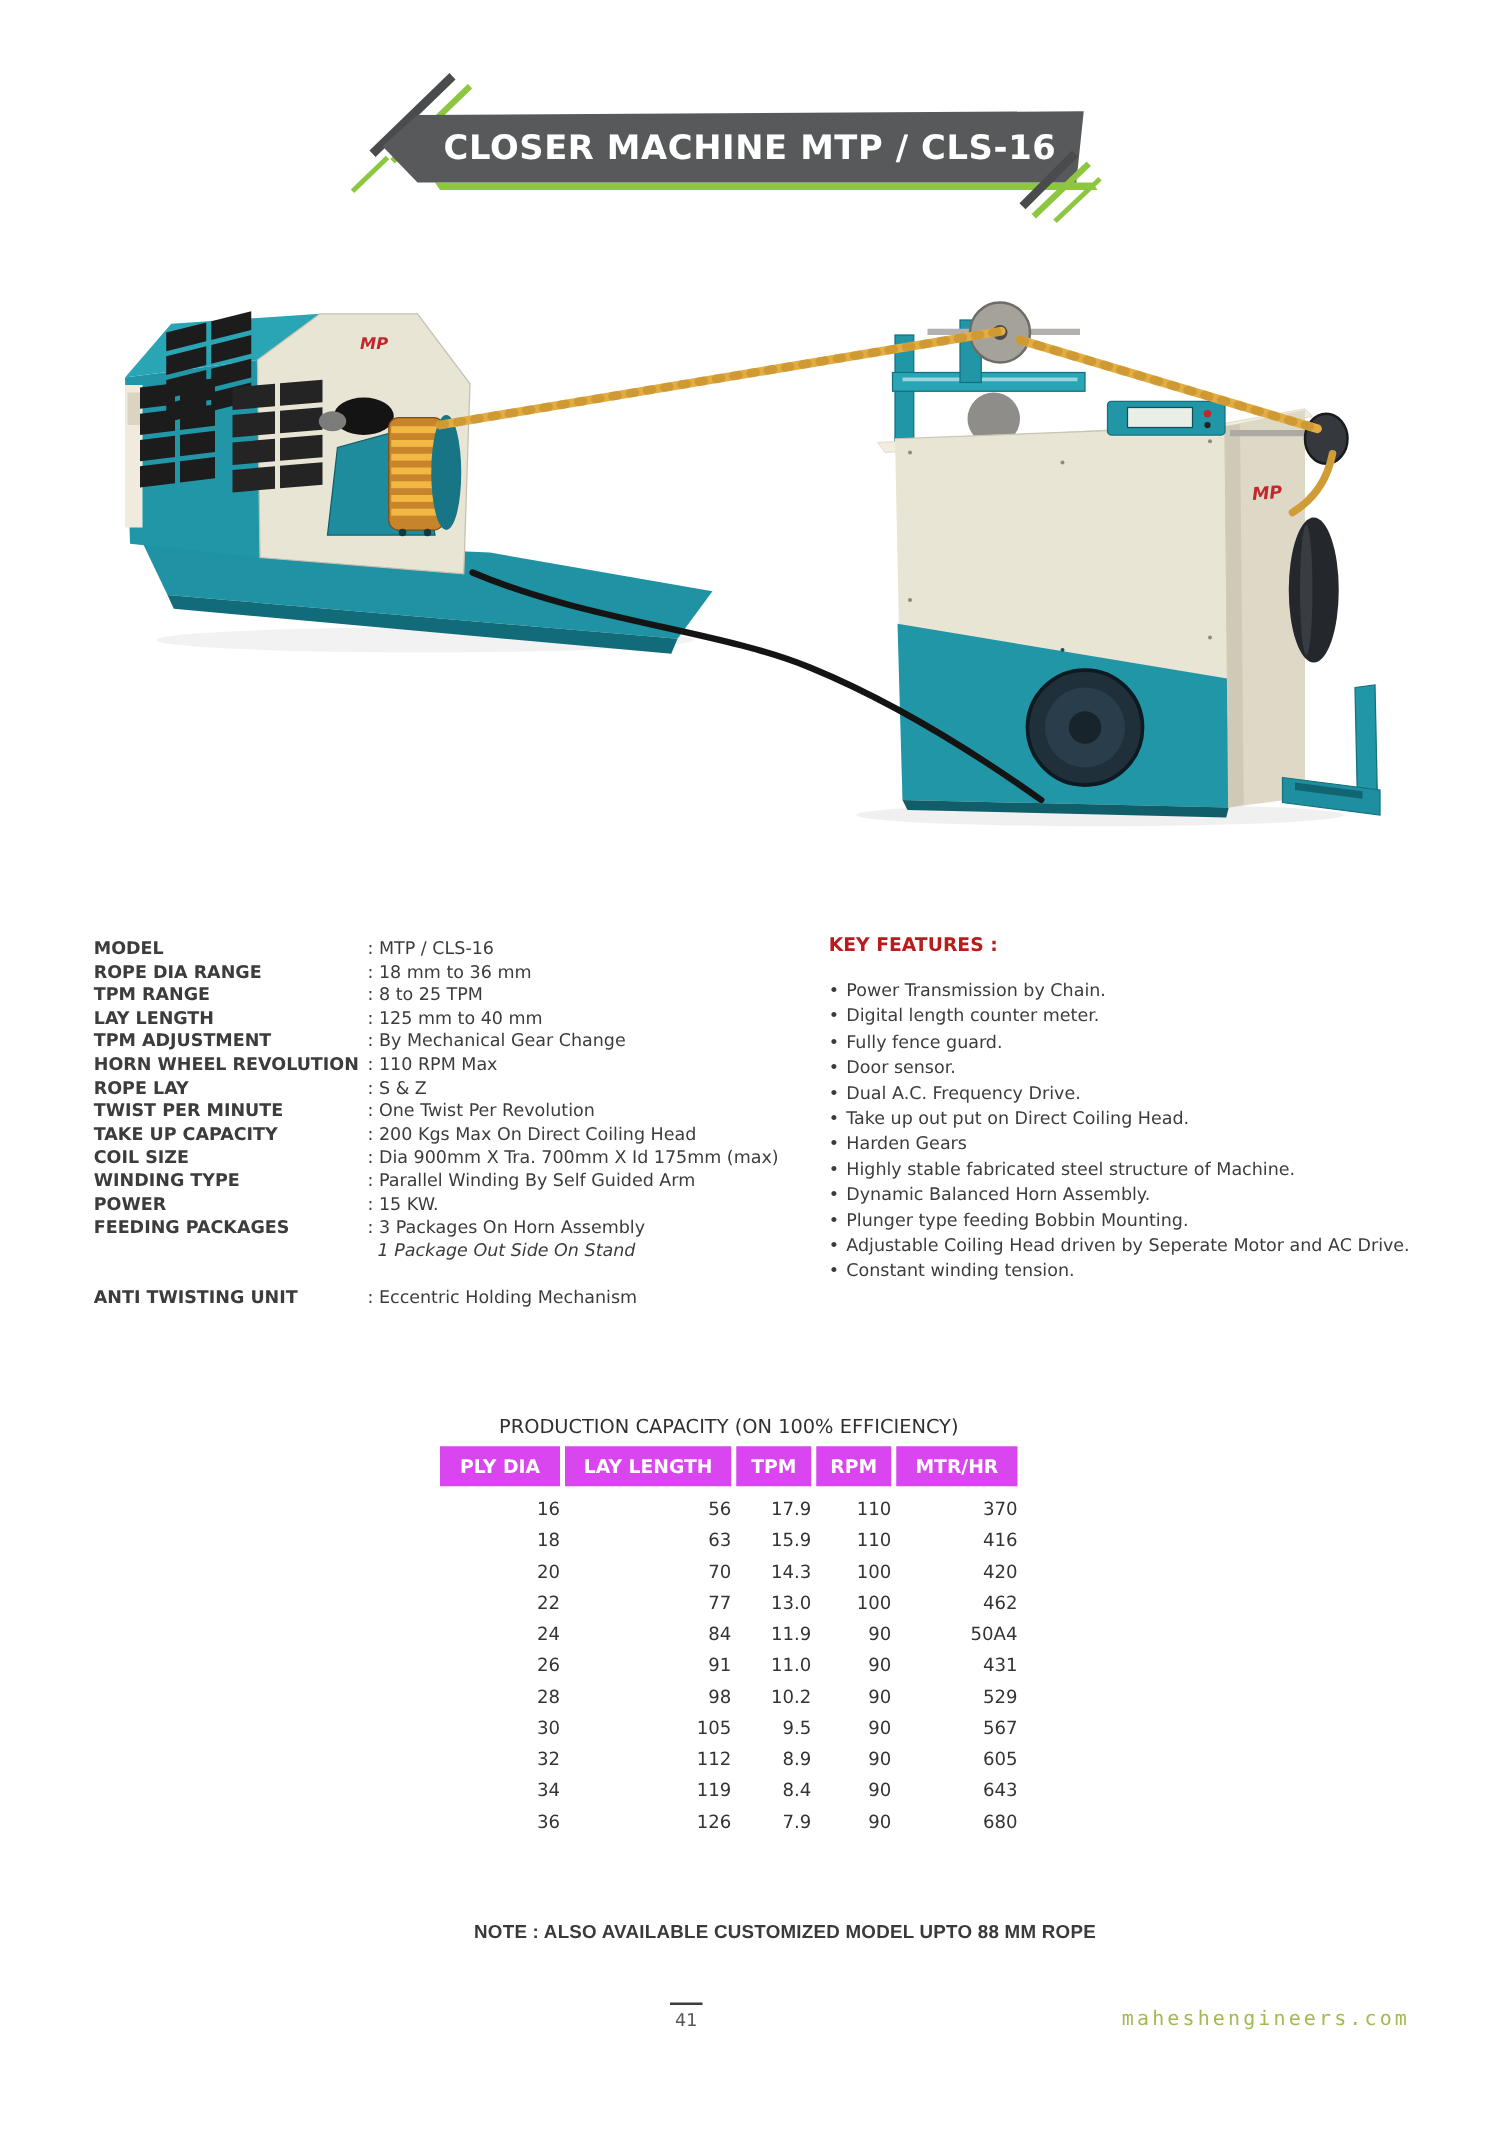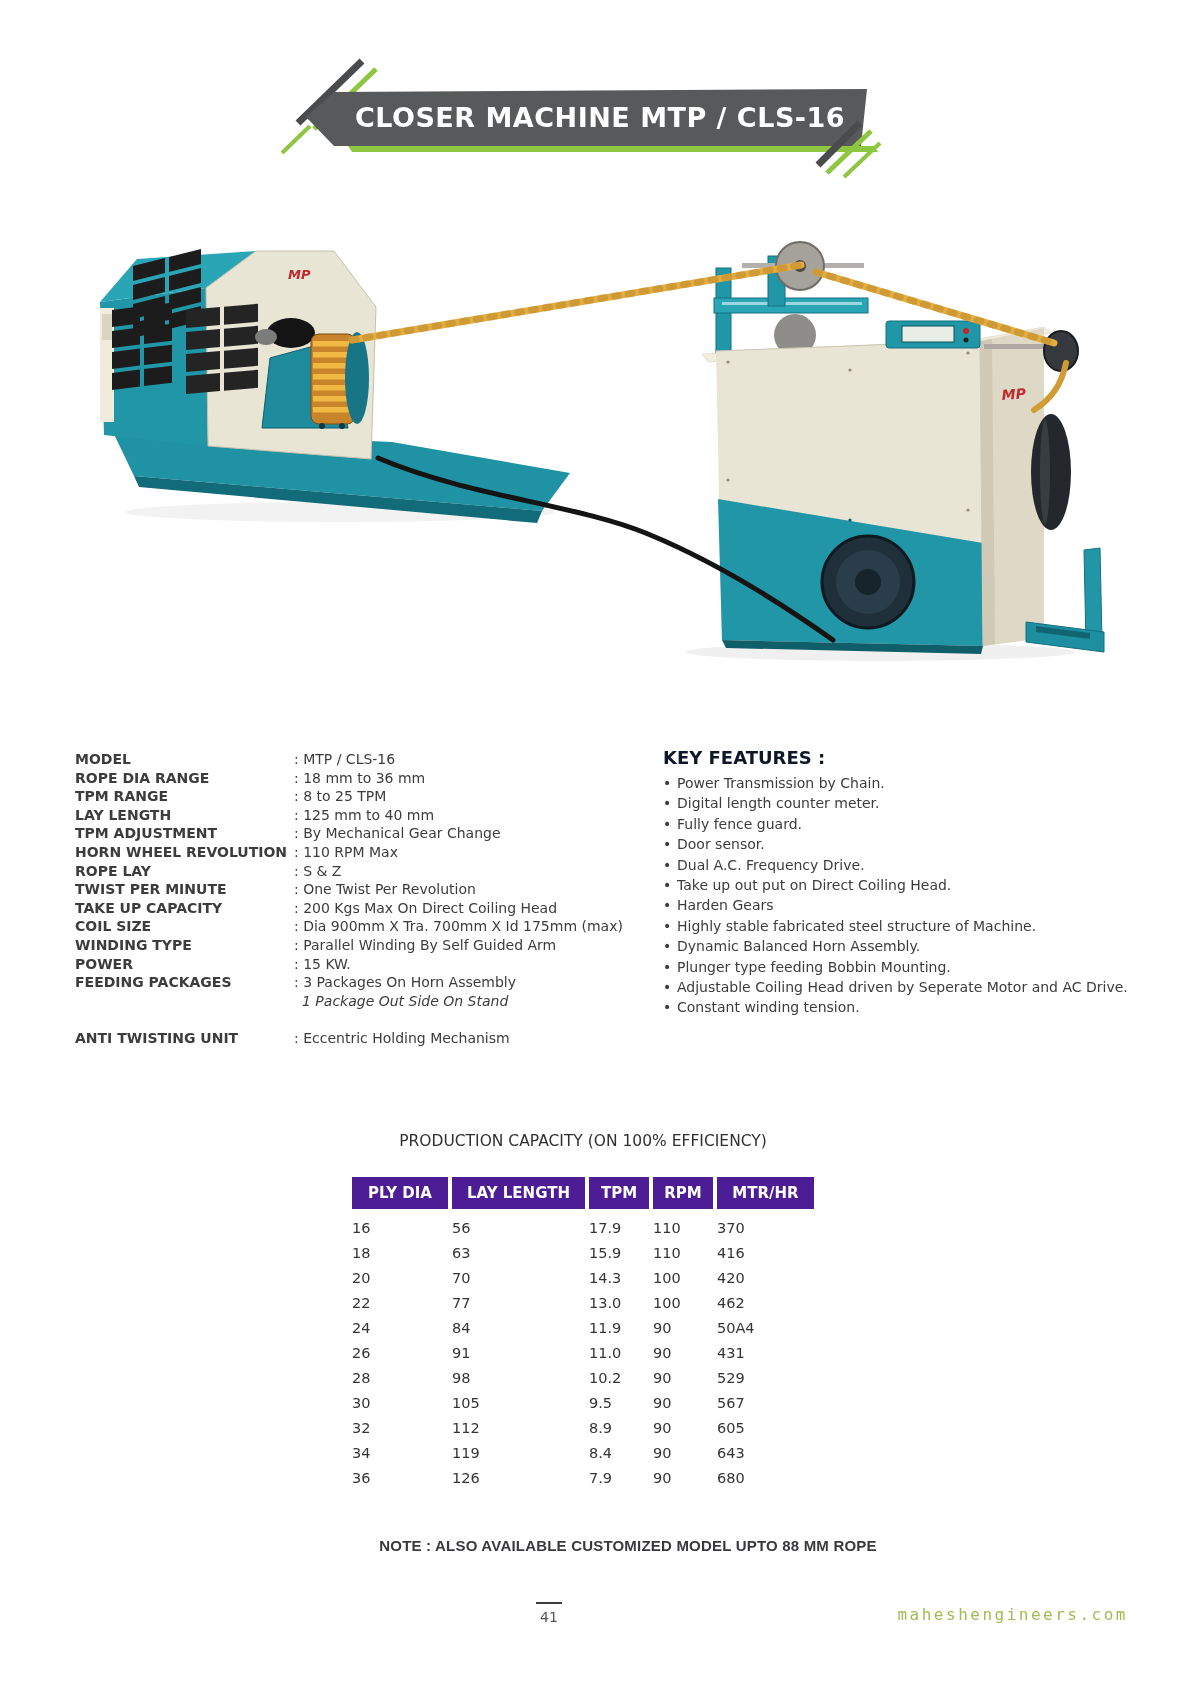--- a/index.html
+++ b/index.html
@@ -20,31 +20,31 @@
 
   
   .specs{left:75px;top:750px;width:585px;font-size:14px;line-height:18.6px;color:#3c3c3c;}
   .spec-row{display:flex;min-height:18.6px;}
   .spec-label{width:195px;flex:0 0 195px;white-space:nowrap;font-weight:bold;}
   .spec-val{flex:1;margin-left:24px;}
   .spec-val2{padding-left:8px;font-style:italic;}
 
   
   .features{left:663px;top:747px;width:500px;font-size:14px;color:#3c3c3c;}
-  .features-heading{font-weight:bold;font-size:18px;color:#0f172a;margin-bottom:5px;}
+  .features-heading{font-weight:bold;font-size:15px;color:#b91c1c;margin-bottom:18px;}
   .feat{line-height:20.4px;display:flex;}
   .feat .bullet{width:14px;flex:0 0 14px;}
 
   
   .prod{left:352px;top:1132px;width:462px;}
   .prod-title{text-align:center;font-size:15.5px;color:#303030;margin-bottom:7px;white-space:nowrap;}
   .thead{display:flex;gap:4px;}
-  .th{background:#4c1d95;color:#ffffff;font-weight:bold;font-size:15px;text-align:center;padding:7px 0;margin-top:20px;}
+  .th{background:#d946ef;color:#ffffff;font-weight:bold;font-size:15px;text-align:center;padding:7px 0;}
   .trow{display:flex;gap:4px;}
-  .td{font-size:14.5px;color:#343434;text-align:left;padding:5px 0 4px 0;}
+  .td{font-size:14.5px;color:#343434;text-align:right;padding:5px 0 4px 0;}
   .c0{width:96px;flex:0 0 96px;}
   .c1{width:133px;flex:0 0 133px;}
   .c2{width:60px;flex:0 0 60px;}
   .c3{width:60px;flex:0 0 60px;}
   .c4{width:97px;flex:0 0 97px;}
   .tbody{margin-top:6px;}
 
   
   .note{top:1537px;left:0;width:1160px;text-align:center;
     font-family:"Liberation Sans", sans-serif;font-weight:bold;font-size:15px;color:#3a3a3e;letter-spacing:0.2px;padding-left:48px;}

